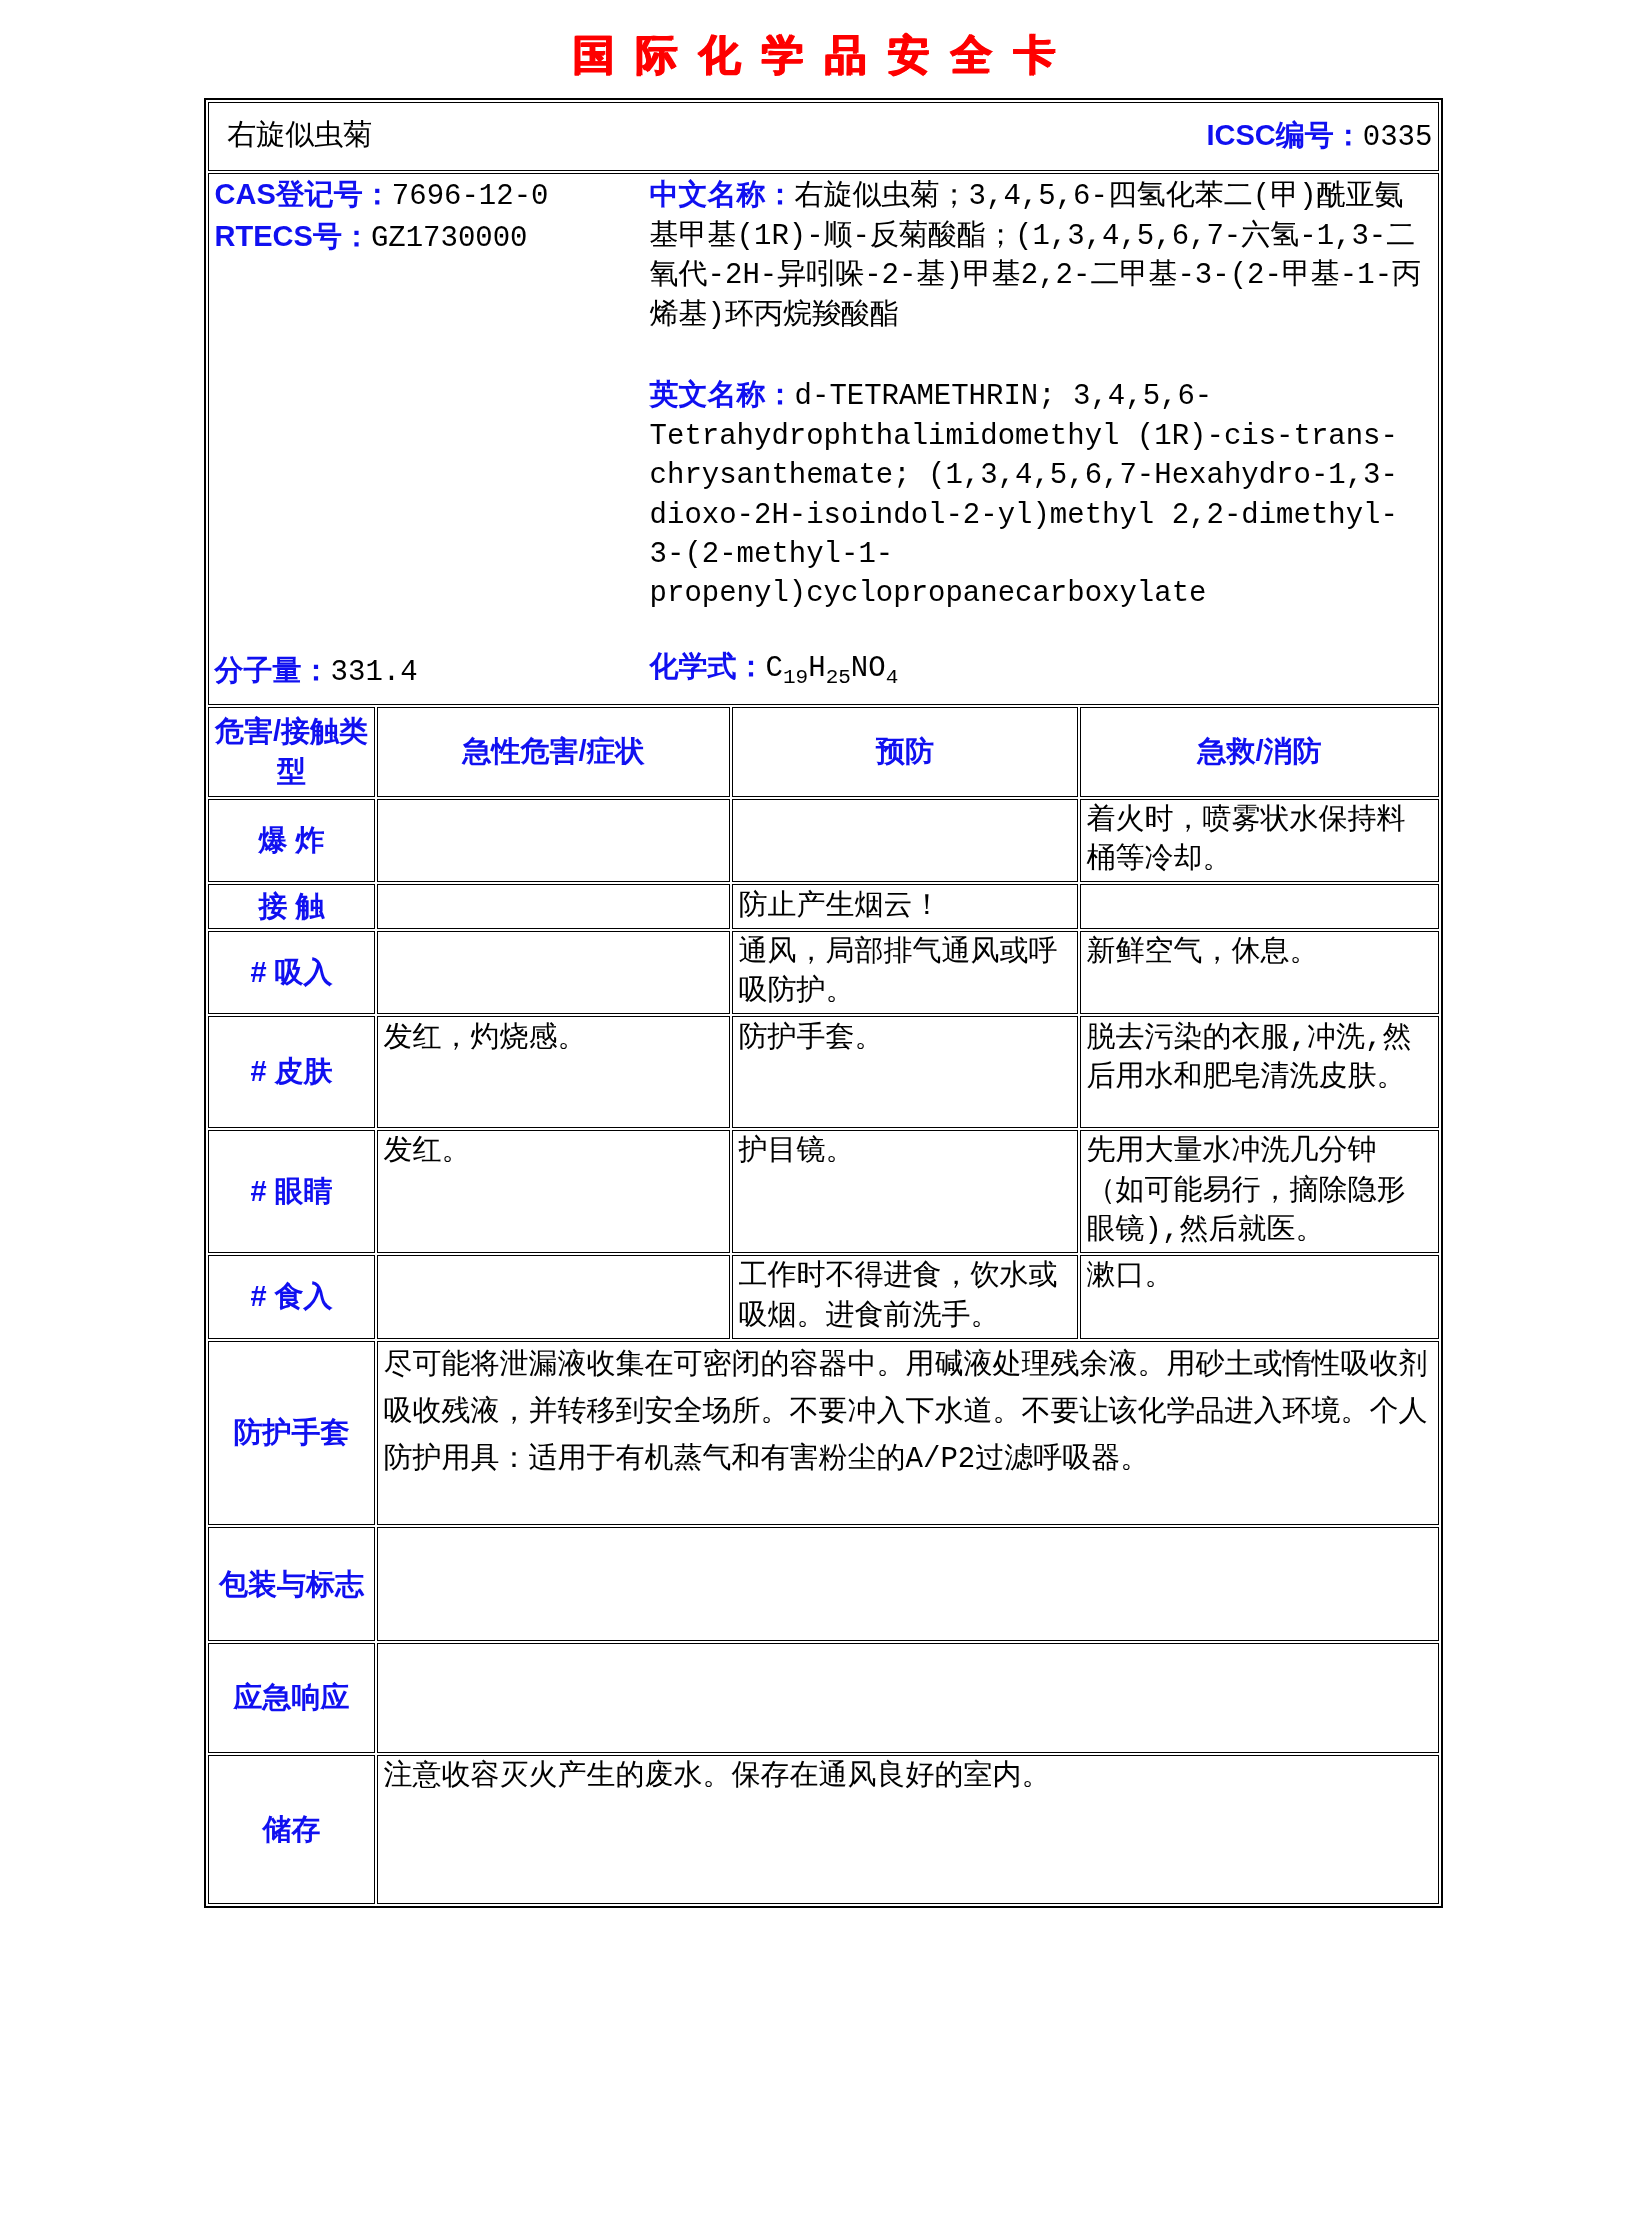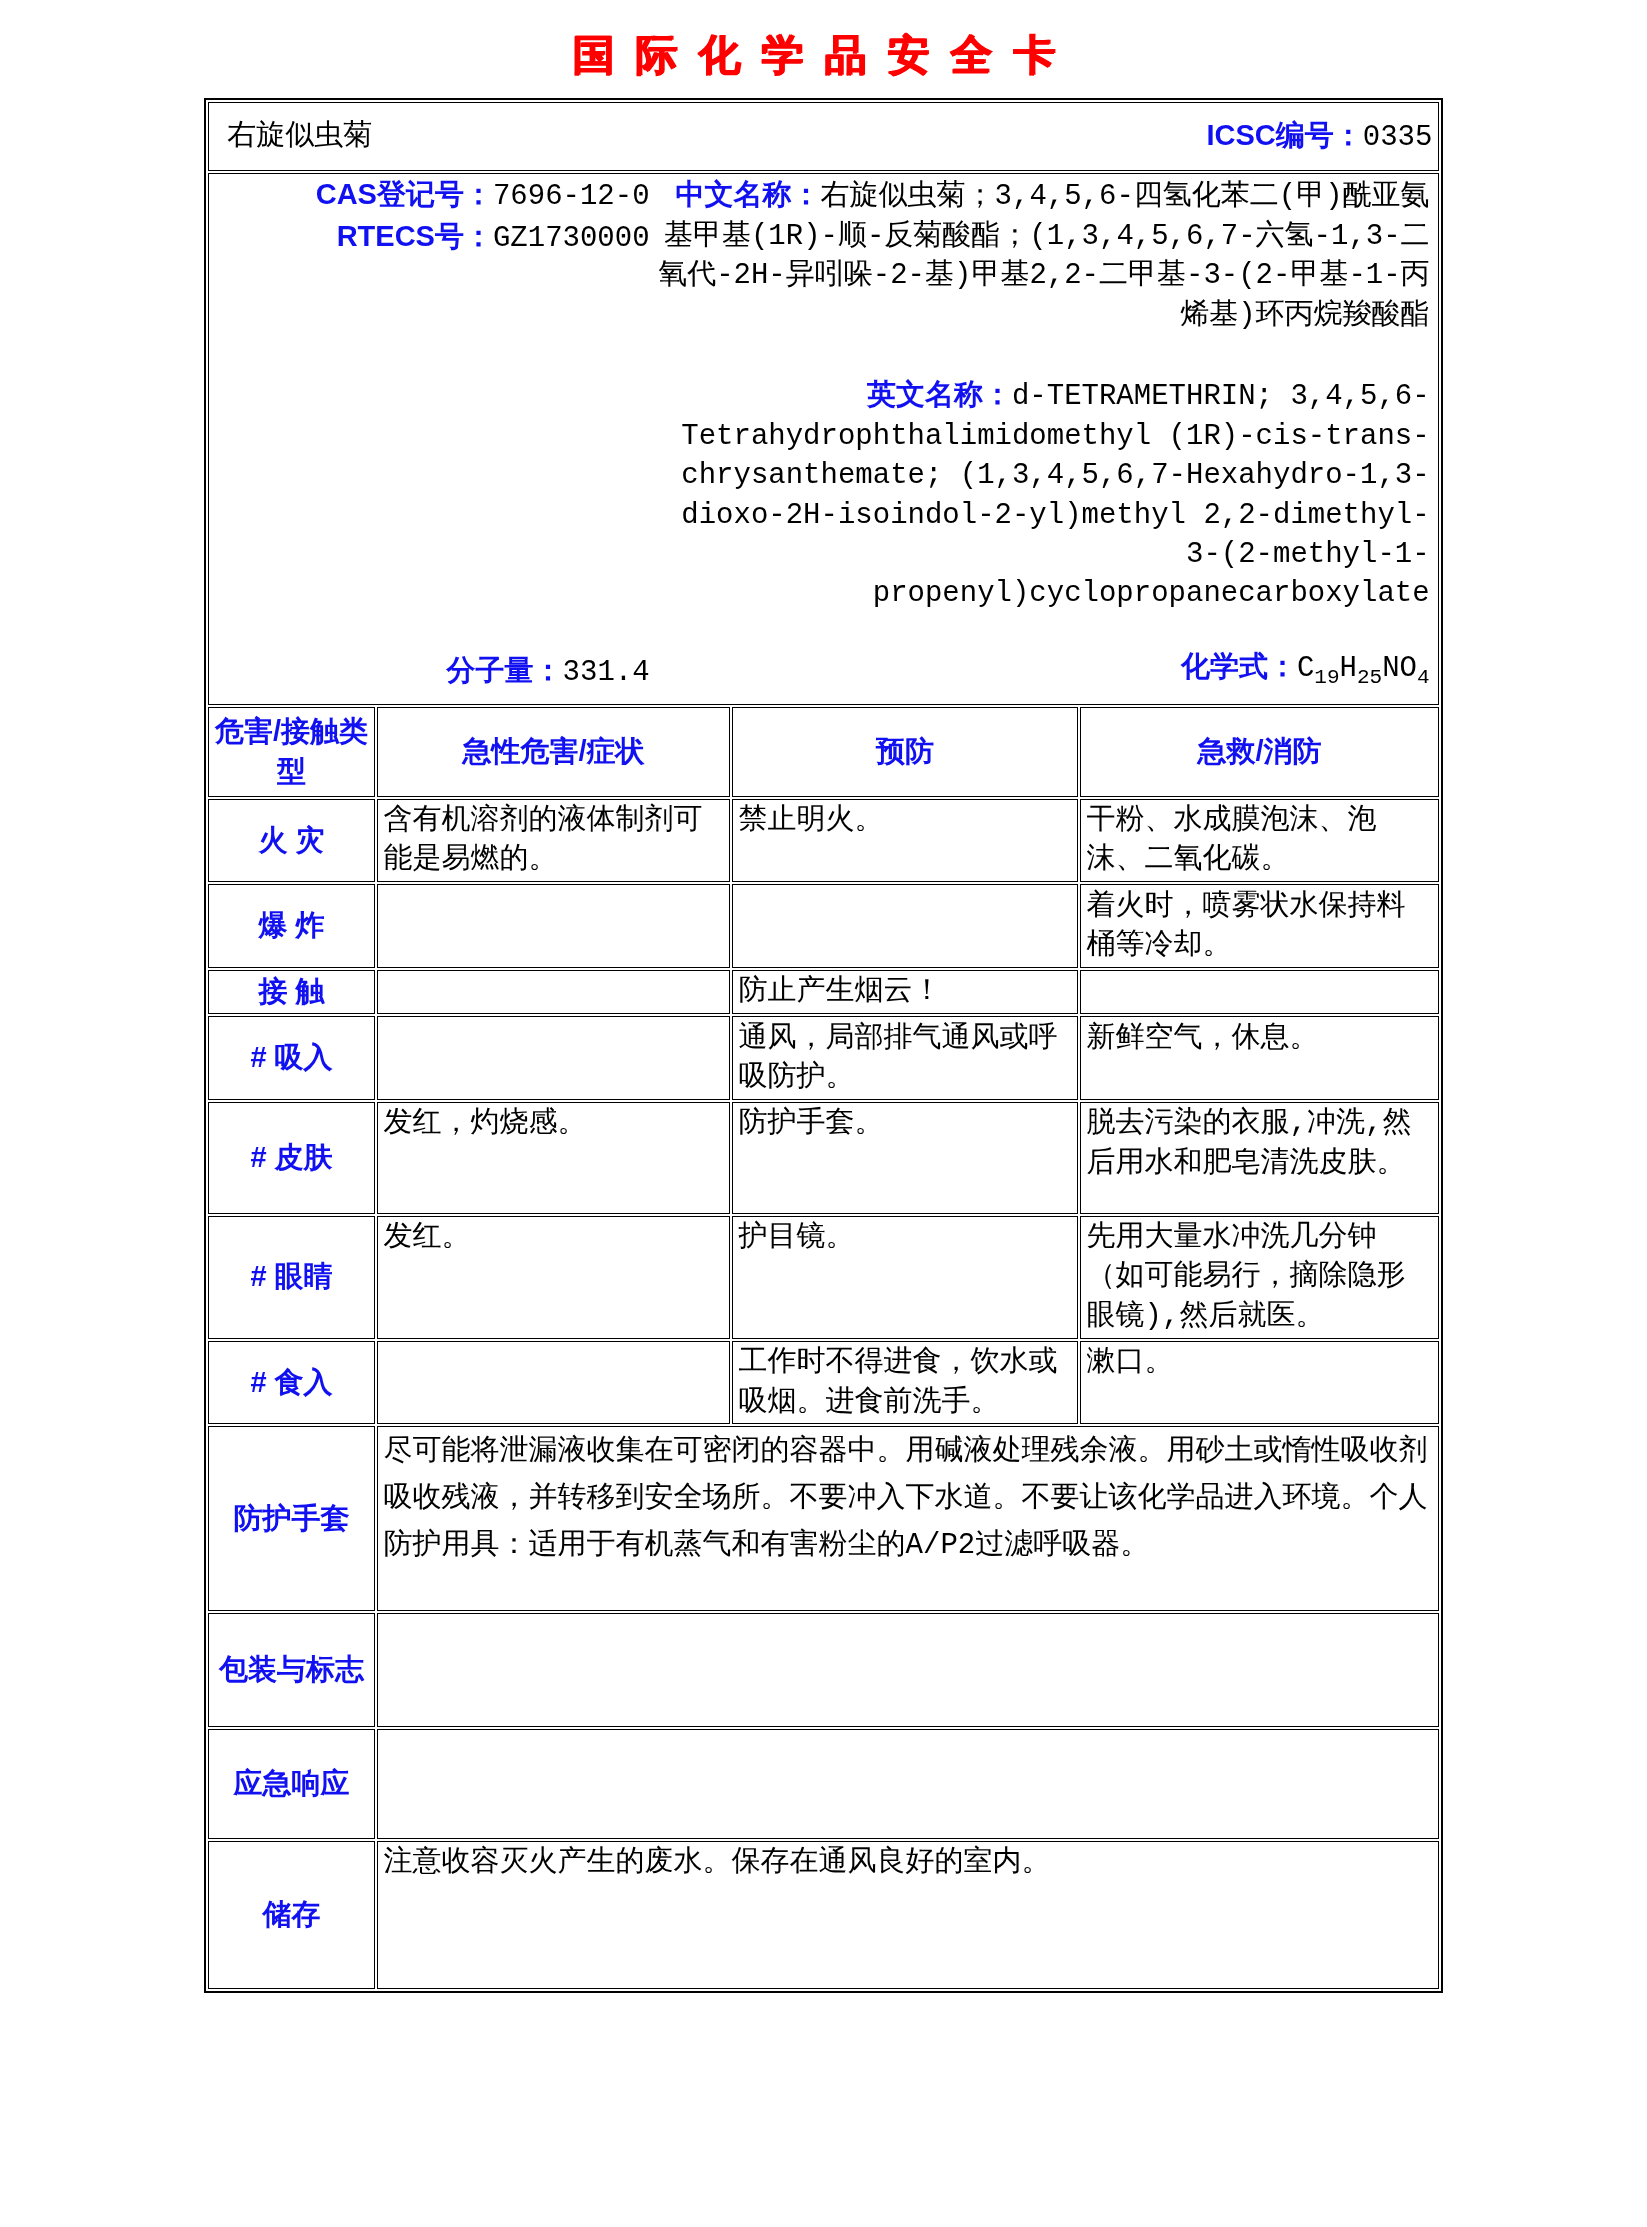--- a/index.html
+++ b/index.html
@@ -75,21 +75,20 @@
   .toprow{
     display:flex;
     justify-content:space-between;
     align-items:center;
     height:100%;
   }
   .toprow .substance{padding-left:12.6px;}
   .inforow{
     display:flex;
     height:100%;
-    text-align:right;
   }
   .info-left{
     width:435px;
     flex:0 0 435px;
     display:flex;
     flex-direction:column;
   }
   .info-right{
     flex:1 1 auto;
     display:flex;
@@ -158,26 +157,20 @@
     </td>
   </tr>
 
   <tr class="h-head">
     <td class="header-cell blue">危害/接触类型</td>
     <td class="header-cell blue">急性危害/症状</td>
     <td class="header-cell blue">预防</td>
     <td class="header-cell blue">急救/消防</td>
   </tr>
 
-  <tr class="h-fire">
-    <td class="rowlabel blue">火 灾</td>
-    <td>含有机溶剂的液体制剂可能是易燃的。</td>
-    <td>禁止明火。</td>
-    <td>干粉、水成膜泡沫、泡沫、二氧化碳。</td>
-  </tr>
 
   <tr class="h-expl">
     <td class="rowlabel blue">爆 炸</td>
     <td></td>
     <td></td>
     <td>着火时，喷雾状水保持料桶等冷却。</td>
   </tr>
 
   <tr class="h-cont">
     <td class="rowlabel blue">接 触</td>

